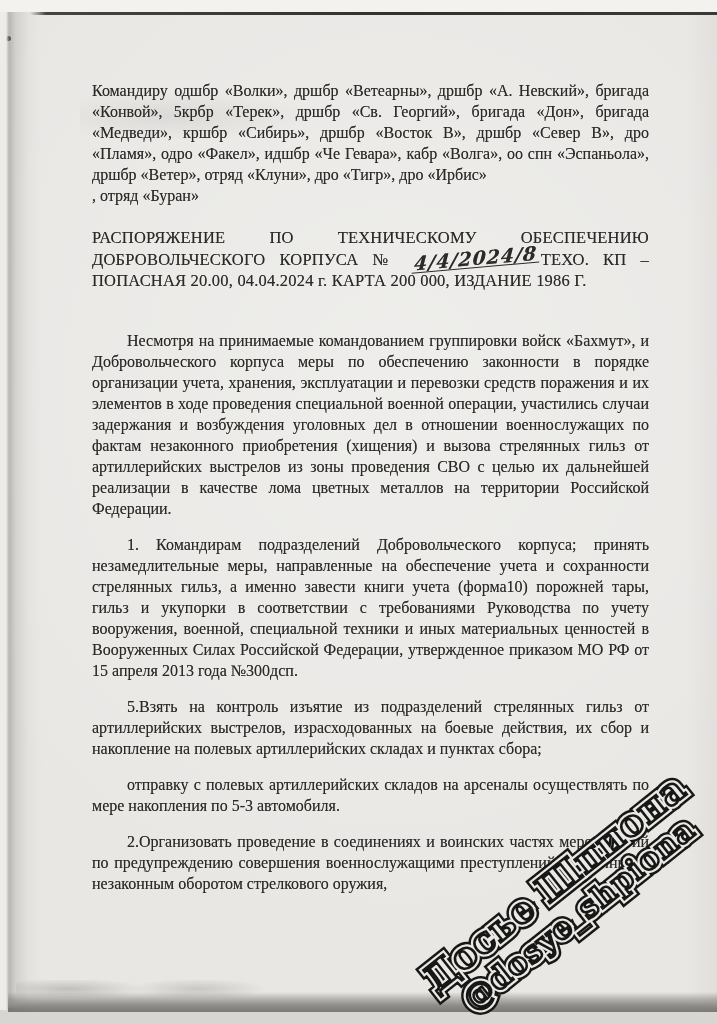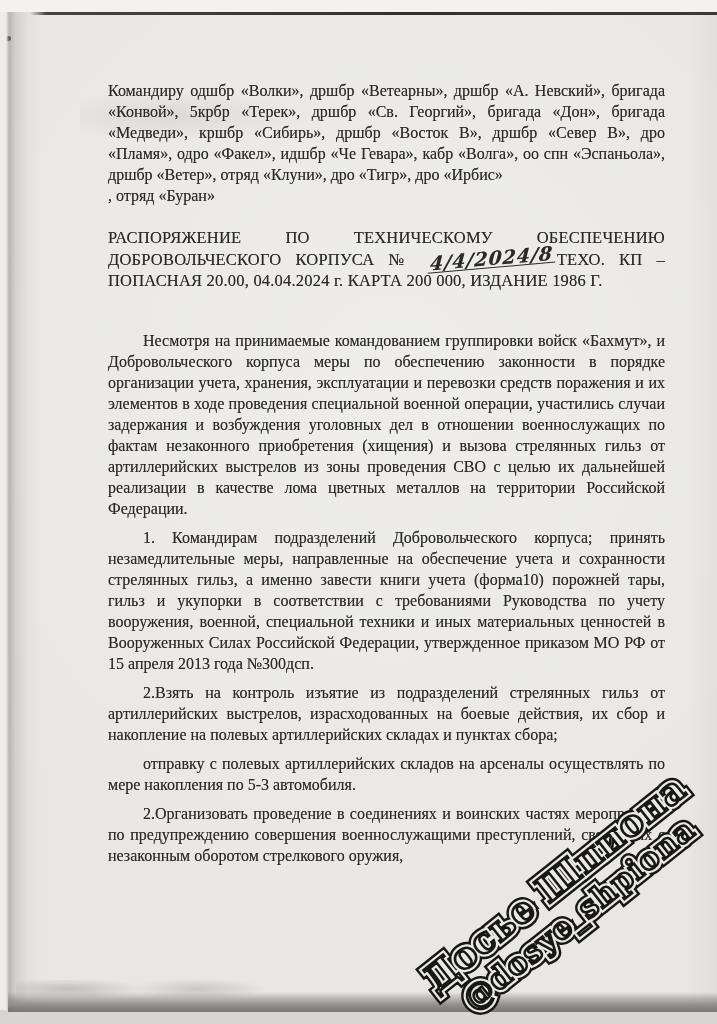--- a/index.html
+++ b/index.html
@@ -28,33 +28,33 @@
   .bottom-band{position:absolute;left:8px;right:0;bottom:12px;height:20px;
     background:linear-gradient(180deg, rgba(0,0,0,0), rgba(120,118,113,.45) 35%, #8e8c88 68%, rgba(66,64,60,.65));
     filter:blur(.4px);}
   .bottom-blotch{position:absolute;left:16px;bottom:26px;width:260px;height:18px;
     background:radial-gradient(40% 80% at 20% 50%, rgba(120,118,112,.35), rgba(0,0,0,0) 75%),
                radial-gradient(35% 80% at 70% 50%, rgba(120,118,112,.28), rgba(0,0,0,0) 75%);}
   .bottom-strip{position:absolute;left:0;right:0;bottom:0;height:12px;background:#d7d6d3;}
 
   
   .doc{
-    position:absolute;left:108px;top:80px;width:557px;
+    position:absolute;left:92px;top:80px;width:557px;
     color:#2b2a28;font-size:16px;line-height:21px;text-align:justify;
     text-shadow:0 0 .5px rgba(43,42,40,.55);
   }
   .address{margin:0;}
   .title{margin:21px 0 38px;font-size:16.5px;line-height:21.5px;letter-spacing:.2px;}
   .handwritten{
     display:inline-block;font-family:"DejaVu Serif",serif;font-style:italic;font-weight:bold;
     font-size:19px;line-height:15px;letter-spacing:1px;
     transform:rotate(-5deg) skewX(-9deg);
     border-bottom:1.5px solid #2b2a28;padding:0 3px 1px 2px;
   }
-  .para{margin:8px 0 5px;text-indent:35px;}
+  .para{margin:15px 0 5px;text-indent:35px;}
 
   
   .watermark{
     position:absolute;left:400px;top:858px;width:332px;
     transform:rotate(-38.5deg);text-align:center;pointer-events:none;
   }
   .wm-line{display:grid;justify-items:center;font-family:"DejaVu Serif",serif;font-weight:bold;letter-spacing:1px;}
   .wm-line > span{grid-area:1/1;white-space:nowrap;}
   .wm1{font-size:36px;line-height:42px;}
   .wm2{font-size:30px;line-height:38px;}
@@ -78,21 +78,21 @@
 
   <div class="doc">
     <p class="address"><span>Командиру одшбр «Волки», дршбр «Ветеарны», дршбр «А. Невский», бригада «Конвой», 5крбр «Терек», дршбр «Св. Георгий», бригада «Дон», бригада «Медведи», кршбр «Сибирь», дршбр «Восток В», дршбр «Север В», дро «Пламя», одро «Факел», идшбр «Че Гевара», кабр «Волга», оо спн «Эспаньола», дршбр «Ветер», отряд «Клуни», дро «Тигр», дро «Ирбис»</span><br><span>, отряд «Буран»</span></p>
 
     <p class="title"><span>РАСПОРЯЖЕНИЕ ПО ТЕХНИЧЕСКОМУ ОБЕСПЕЧЕНИЮ ДОБРОВОЛЬЧЕСКОГО КОРПУСА № </span><span class="handwritten">4/4/2024/8</span><span>ТЕХО. КП – ПОПАСНАЯ 20.00, 04.04.2024 г. КАРТА 200 000, ИЗДАНИЕ 1986 Г.</span></p>
 
     <div class="paras">
 
     <p class="para">Несмотря на принимаемые командованием группировки войск «Бахмут», и Добровольческого корпуса меры по обеспечению законности в порядке организации учета, хранения, эксплуатации и перевозки средств поражения и их элементов в ходе проведения специальной военной операции, участились случаи задержания и возбуждения уголовных дел в отношении военнослужащих по фактам незаконного приобретения (хищения) и вызова стрелянных гильз от артиллерийских выстрелов из зоны проведения СВО с целью их дальнейшей реализации в качестве лома цветных металлов на территории Российской Федерации.</p>
         <p class="para">1. Командирам  подразделений Добровольческого корпуса; принять незамедлительные меры, направленные на обеспечение учета и сохранности стрелянных гильз, а именно завести книги учета (форма10) порожней тары, гильз и укупорки в соответствии с требованиями Руководства по учету вооружения, военной, специальной техники и иных материальных ценностей в Вооруженных Силах Российской Федерации, утвержденное приказом МО РФ от 15 апреля 2013 года №300дсп.</p>
-        <p class="para">2.Взять на контроль изъятие из подразделений стрелянных гильз от артиллерийских выстрелов, израсходованных на боевые действия, их сбор и накопление на полевых артиллерийских складах и пунктах сбора;</p>
+        <p class="para">5.Взять на контроль изъятие из подразделений стрелянных гильз от артиллерийских выстрелов, израсходованных на боевые действия, их сбор и накопление на полевых артиллерийских складах и пунктах сбора;</p>
         <p class="para">отправку с полевых артиллерийских складов на арсеналы осуществлять по мере накопления по 5-3 автомобиля.</p>
         <p class="para">2.Организовать проведение в соединениях и воинских частях мероприятий по предупреждению совершения военнослужащими преступлений, связанных с незаконным оборотом стрелкового оружия,</p>
       </div>
   </div>
 
   <div class="watermark">
     <div class="wm-line wm1">
       <span class="wm-outer">Досье Шпиона</span>
       <span class="wm-mid">Досье Шпиона</span>
       <span class="wm-top">Досье Шпиона</span>

